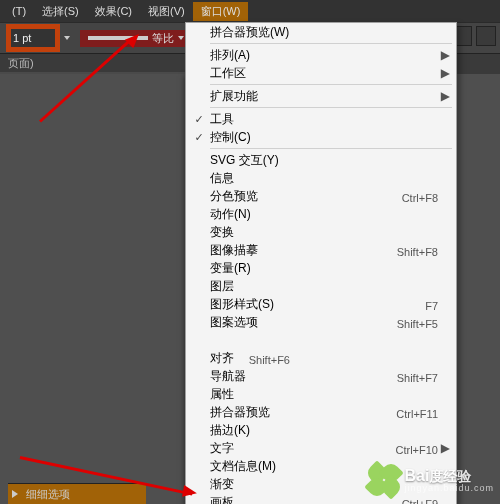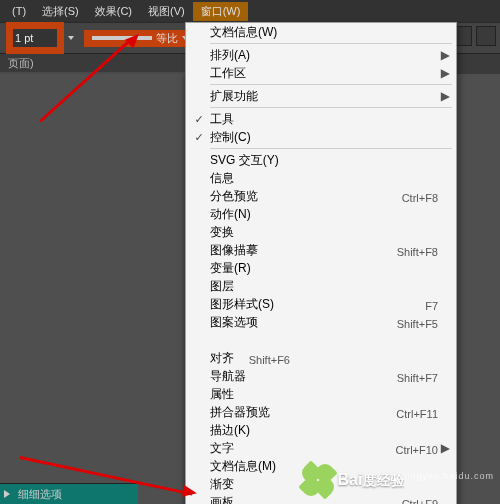--- a/index.html
+++ b/index.html
@@ -41,38 +41,38 @@
     font-size: 11px;
     color: #ddd;
   }
   .toolbar .field {
     display: flex;
     align-items: center;
     margin-right: 10px;
   }
   .toolbar .input {
     background: #333;
-    border: 7px solid #c2410c;
+    border: 5px solid #c2410c;
     color: #eee;
     width: 40px;
     height: 18px;
     padding: 0 2px;
     font-size: 11px;
     text-align: left;
   }
   .toolbar .line-sample {
     width: 60px;
     height: 4px;
     background: #ccc;
     margin: 0 4px;
   }
   .toolbar .dd {
     display: flex;
     align-items: center;
-    background: #c2410c;
+    background: #7f1d1d;
     padding: 1px 4px;
   }
   .toolbar .dd .caret {
     border-left: 3px solid transparent;
     border-right: 3px solid transparent;
     border-top: 4px solid #ccc;
     margin-left: 4px;
   }
   .subhead {
     background: #3a3a3a;
@@ -213,21 +213,21 @@
     height: 18px;
     background: #8bcf46;
     border-radius: 2px 50% 2px 50%;
   }
   .wm-clover span:nth-child(1){left:2px;top:2px;transform:rotate(45deg);}
   .wm-clover span:nth-child(2){right:2px;top:2px;transform:rotate(135deg);}
   .wm-clover span:nth-child(3){left:2px;bottom:2px;transform:rotate(-45deg);}
   .wm-clover span:nth-child(4){right:2px;bottom:2px;transform:rotate(-135deg);}
   .wm-text {
     display: flex;
-    flex-direction: row;
+    flex-direction: column;
     line-height: 1;
   }
   .wm-text .t1 {
     font-size: 16px;
     font-weight: bold;
     color: #fff;
     text-shadow: 0 1px 2px rgba(0,0,0,0.5);
   }
   .wm-text .t2 {
     font-size: 9px;
@@ -239,25 +239,25 @@
   .left-dark {
     position: absolute;
     left: 0;
     top: 72px;
     bottom: 0;
     width: 185px;
     background: #4a4a4a;
   }
   .status {
     position: absolute;
-    left: 0;
+    left: 8px;
     bottom: 0;
     height: 20px;
     width: 120px;
-    background: #0f766e;
+    background: #a16207;
     border-top: 1px solid #222;
     color: #ccc;
     font-size: 11px;
     display: flex;
     align-items: center;
     padding-left: 18px;
     z-index: 40;
   }
   .status .tri {
     position: absolute;
@@ -326,21 +326,21 @@
 </div>
 
 <div class="arrow a1"></div>
 <div class="arrowhead h1"></div>
 <div class="arrow a2"></div>
 <div class="arrowhead h2"></div>
 
 <div class="menu" id="window-menu">
     <div class="menu-row">
       <div class="menu-col-check"></div>
-      <div class="menu-col-label">文档信息(W)</div>
+      <div class="menu-col-label">拼合器预览(W)</div>
       <div class="menu-col-shortcut"></div>
       <div class="menu-col-sub"></div>
     </div>
     <div class="menu-sep"></div>
     <div class="menu-row">
       <div class="menu-col-check"></div>
       <div class="menu-col-label">排列(A)</div>
       <div class="menu-col-shortcut"></div>
       <div class="menu-col-sub">▶</div>
     </div>

